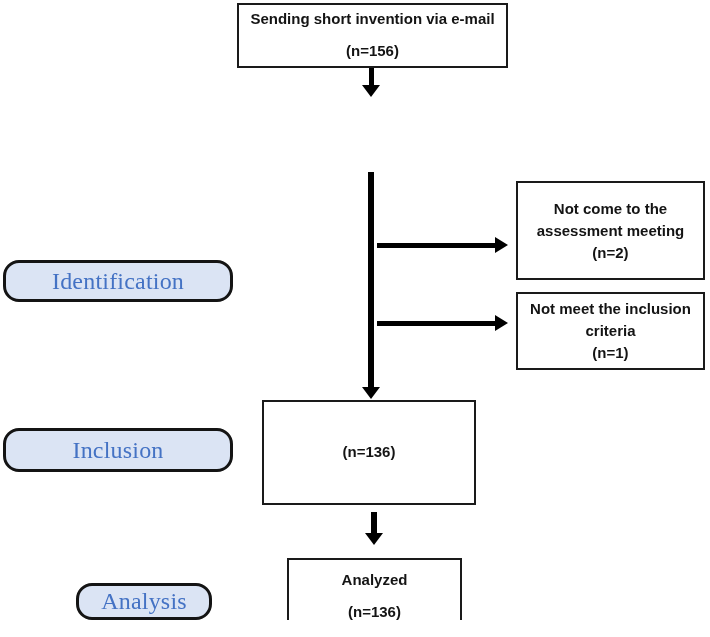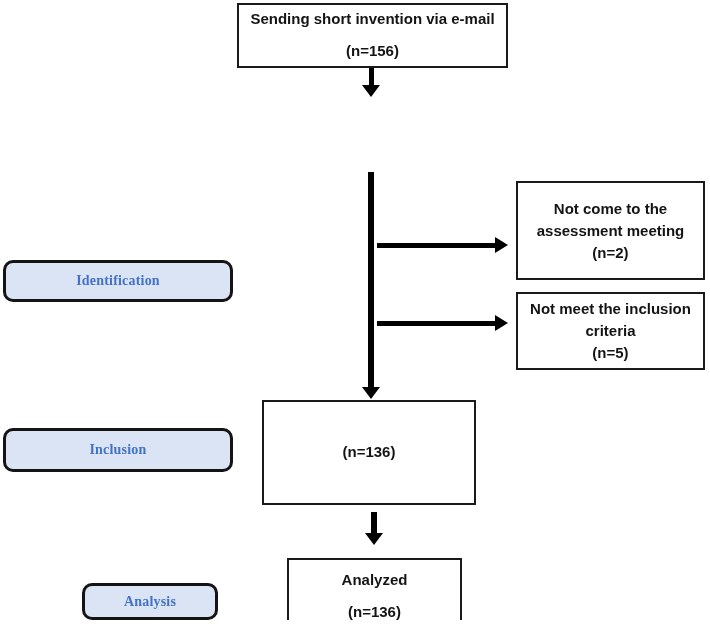--- a/index.html
+++ b/index.html
@@ -31,29 +31,29 @@
     font-weight:600;
     line-height:1.25;
   }
   .fbox.gap-lg{gap:13px;}
   .fbox.gap-sm{gap:7px;}
   .fbox.tight div{line-height:22px;}
   .stage{
     position:absolute;
     background:var(--label-bg);
     border:3px solid #141414;
-    border-radius:10px;
+    border-radius:16px;
     box-sizing:border-box;
     display:flex;
     align-items:center;
     justify-content:center;
     color:var(--label-text);
     font-family:"Liberation Serif", serif;
-    font-weight:bold;
-    font-size:14px;
+    font-weight:normal;
+    font-size:24px;
     letter-spacing:0.2px;
   }
   .stem{position:absolute;background:var(--line);}
   .head{position:absolute;width:0;height:0;}
   .head.down{
     border-left:9px solid transparent;
     border-right:9px solid transparent;
     border-top:12px solid var(--line);
   }
   .head.right{
@@ -87,32 +87,32 @@
 
   <div class="fbox tight" style="left:516px;top:181px;width:189px;height:99px;">
     <div>Not come to the</div>
     <div>assessment meeting</div>
     <div>(n=2)</div>
   </div>
 
   <div class="fbox tight" style="left:516px;top:292px;width:189px;height:78px;">
     <div>Not meet the inclusion</div>
     <div>criteria</div>
-    <div>(n=5)</div>
+    <div>(n=1)</div>
   </div>
 
   <div class="stage" style="left:3px;top:260px;width:230px;height:42px;">
     <span>Identification</span>
   </div>
 
   <div class="stage" style="left:3px;top:428px;width:230px;height:44px;">
     <span>Inclusion</span>
   </div>
 
-  <div class="stage" style="left:82px;top:583px;width:136px;height:37px;text-align:center;">
+  <div class="stage" style="left:76px;top:583px;width:136px;height:37px;text-align:center;">
     <span>Analysis</span>
   </div>
 
   <div class="fbox gap-sm" style="left:262px;top:400px;width:214px;height:105px;">
     <div>(n=136)</div>
   </div>
 
   <div class="stem" style="left:371px;top:512px;width:6px;height:21px;"></div>
   <div class="head down" style="left:365px;top:533px;"></div>
 

